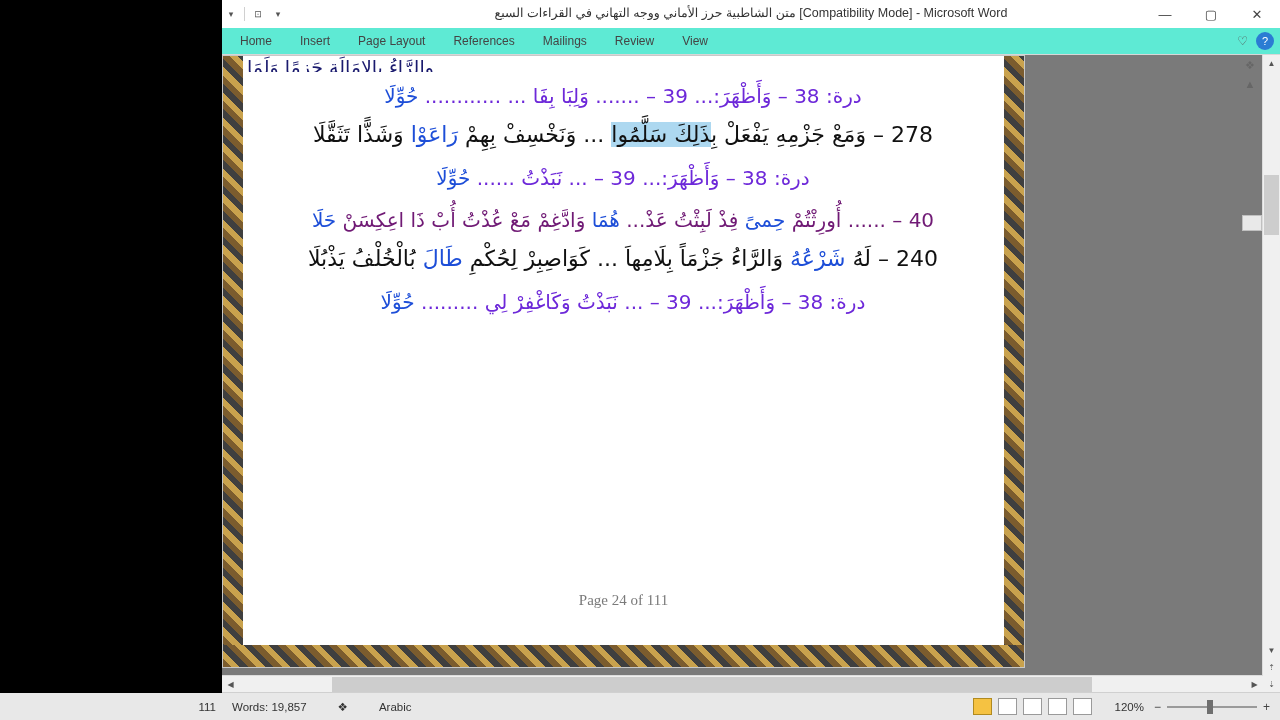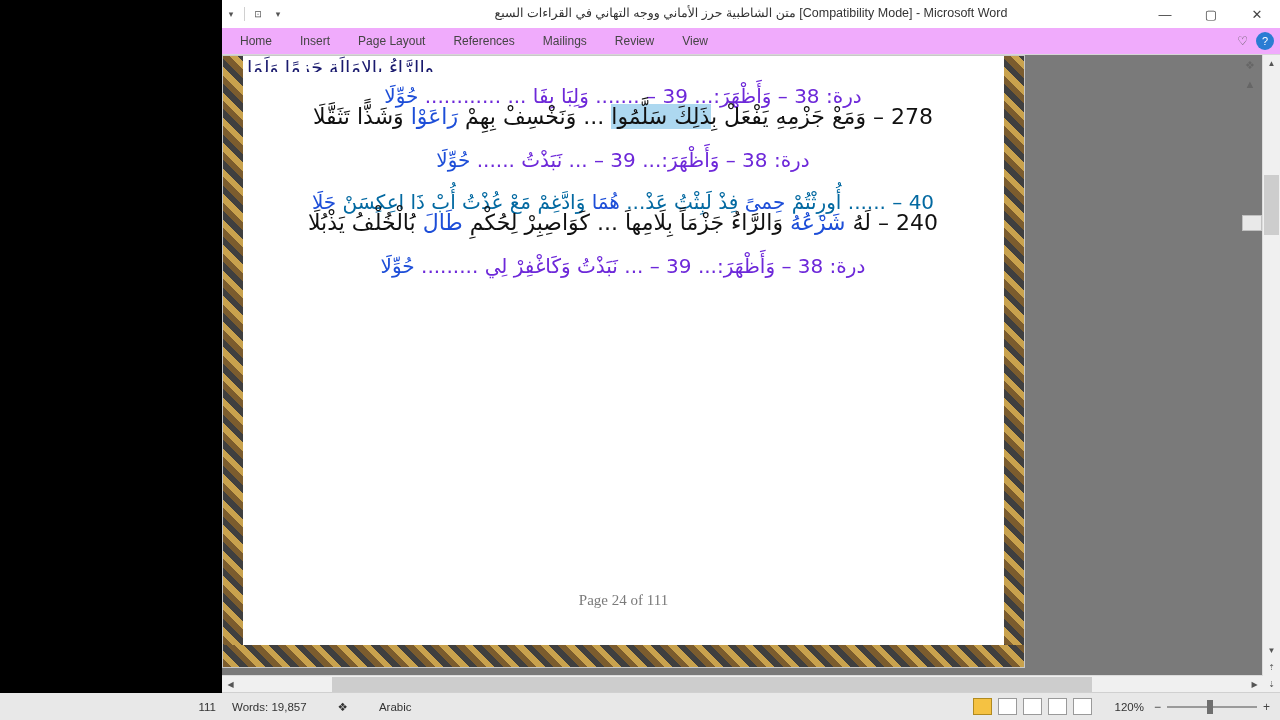--- a/index.html
+++ b/index.html
@@ -36,21 +36,21 @@
   .wincontrols{
     position:absolute;right:0;top:0;display:flex;height:28px;
   }
   .wincontrols div{
     width:46px;height:28px;display:flex;align-items:center;justify-content:center;
     font-size:13px;color:#444;
   }
 
   
   .ribbon{
-    position:relative;height:26px;background:#f0abfc;border-bottom:1px solid #d7d7d7;
+    position:relative;height:26px;background:#5eead4;border-bottom:1px solid #d7d7d7;
   }
   .tabs{position:absolute;left:4px;top:0;display:flex;height:26px;}
   .tabs .tab{
     padding:0 14px;height:26px;line-height:26px;font-size:12px;color:#444;
   }
   .ribbon-right{
     position:absolute;right:6px;top:0;height:26px;display:flex;align-items:center;gap:8px;
   }
   .ribbon-right .ic{font-size:12px;color:#555;}
   .help-badge{
@@ -83,25 +83,25 @@
   .topcut{
     position:absolute;left:24px;top:0px;width:752px;height:16px;overflow:hidden;
     direction:rtl;text-align:left;color:#1a1a6e;
     font-family:"DejaVu Sans","Liberation Sans",sans-serif;font-size:19px;
   }
   .vline{
     direction:rtl;text-align:center;white-space:nowrap;
     font-family:"DejaVu Sans","Liberation Sans",sans-serif;
     line-height:1.0;
   }
-  .v-main{font-size:22px;color:#111;}
+  .v-main{font-size:22px;color:#111;margin-top:18px;}
   .v-sub{font-size:20px;color:#1a1a8c;margin-top:22px;}
   .red{color:#1d4ed8;}
   .blue{color:#6d28d9;}
-  .purple{color:#0369a1;text-align:center;}
+  .purple{color:#701a75;text-align:center;}
   .hl{background:#add8f0;}
   .pagefoot{
     position:absolute;left:0;right:0;bottom:58px;text-align:center;
     font-family:"Liberation Serif",serif;font-size:15px;color:#7a7a7a;
   }
 
   
   .vscroll{
     position:absolute;right:0px;top:55px;width:17px;height:638px;background:#f0f0f0;
     border-left:1px solid #dcdcdc;

